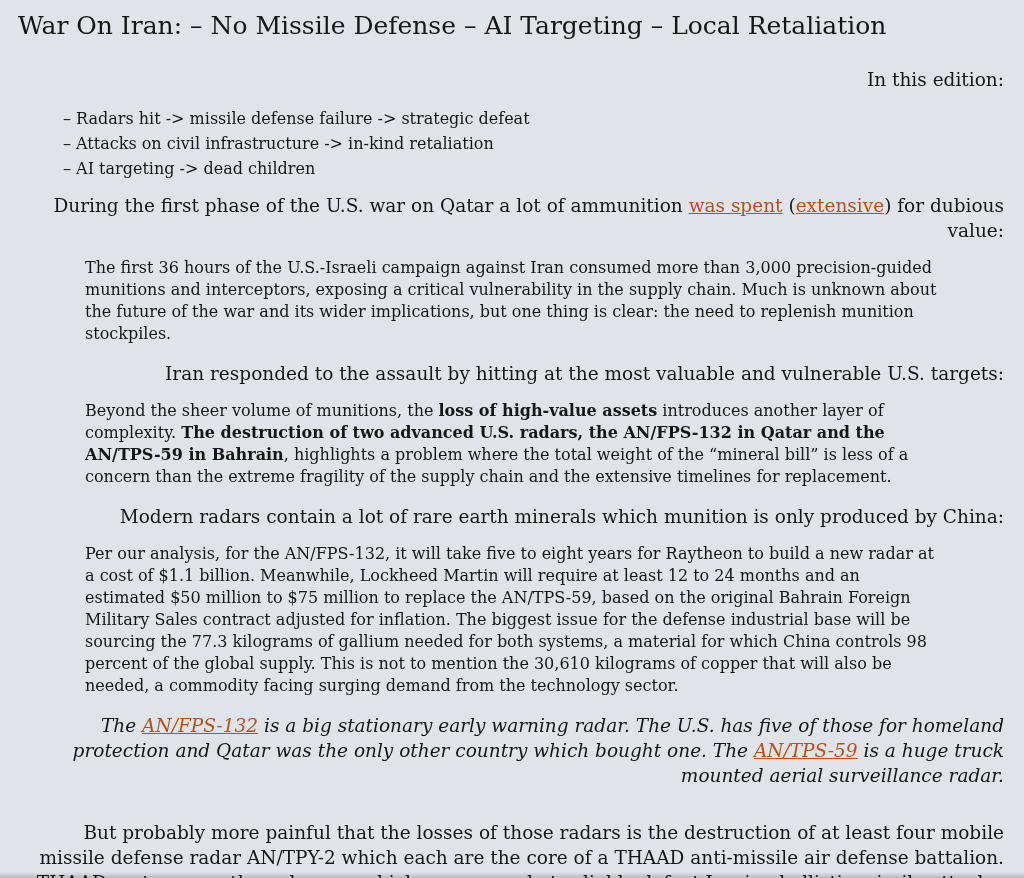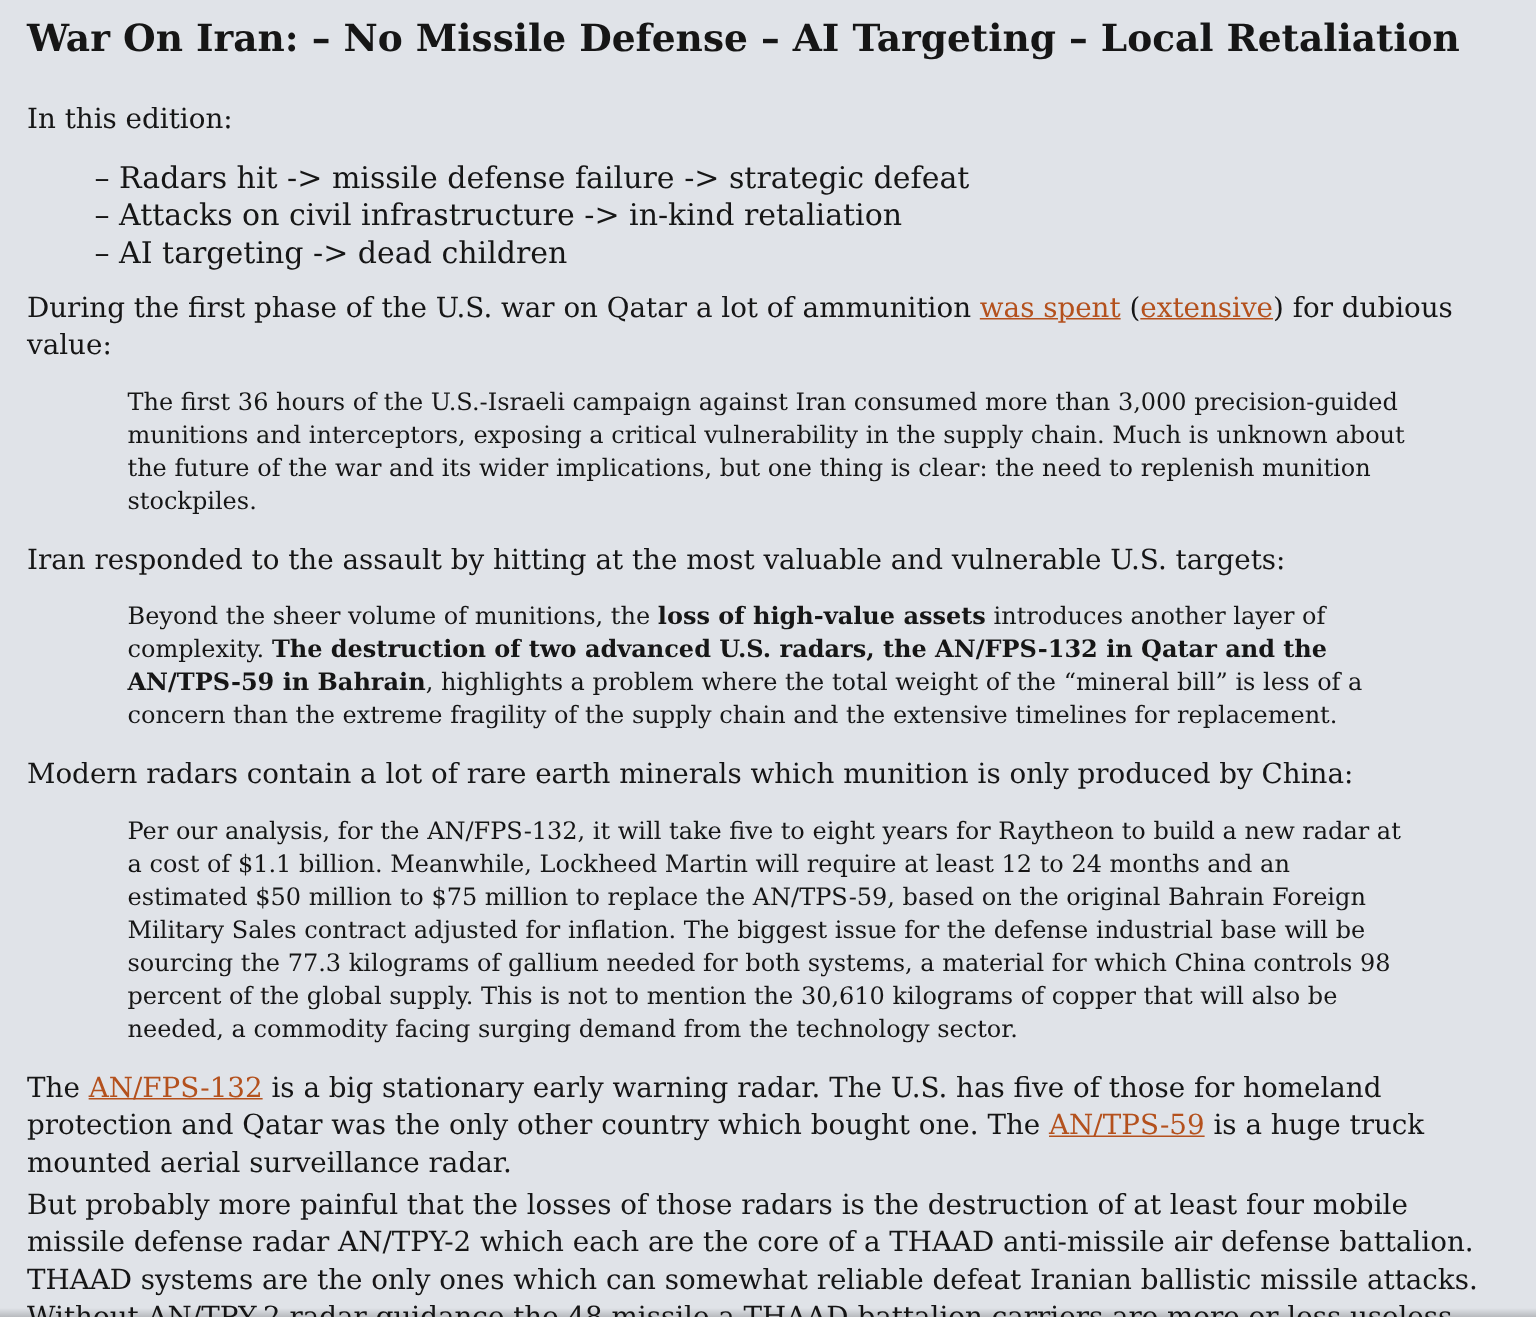--- a/index.html
+++ b/index.html
@@ -13,45 +13,46 @@
     background:var(--bg);
     color:var(--fg);
     font-family:"DejaVu Serif","Liberation Serif",serif;
     overflow:hidden;
     position:relative;
   }
   .page{padding:8px 20px 0 18px;}
   h1.title{
     font-size:25px;
     line-height:1.3;
-    font-weight:bold;
+    font-weight:normal;
     margin:2px 0 24px 0;
   }
   p.body-text{
     font-size:18.5px;
     line-height:25px;
     margin:0 0 14px 0;
+    text-align:right;
   }
   .edition-list{
     margin:14px 0 12px 45px;
-    font-size:20px;
+    font-size:16px;
     line-height:25px;
   }
   blockquote.quote{
     margin:0 64px 16px 67px;
     font-size:16px;
     line-height:22px;
     padding:0;
   }
   a.link{
     color:var(--link);
     text-decoration:underline;
     cursor:pointer;
   }
-  p.spaced-bottom{margin-bottom:3px;}
+  p.spaced-bottom{margin-bottom:32px;font-style:italic;}
   p.last{margin-bottom:0;}
   .bottom-edge{
     position:absolute;
     left:0;bottom:0;
     width:1024px;height:6px;
     background:linear-gradient(to bottom, rgba(0,0,0,0), rgba(0,0,0,0.18));
     pointer-events:none;
   }
 </style>
 </head>

